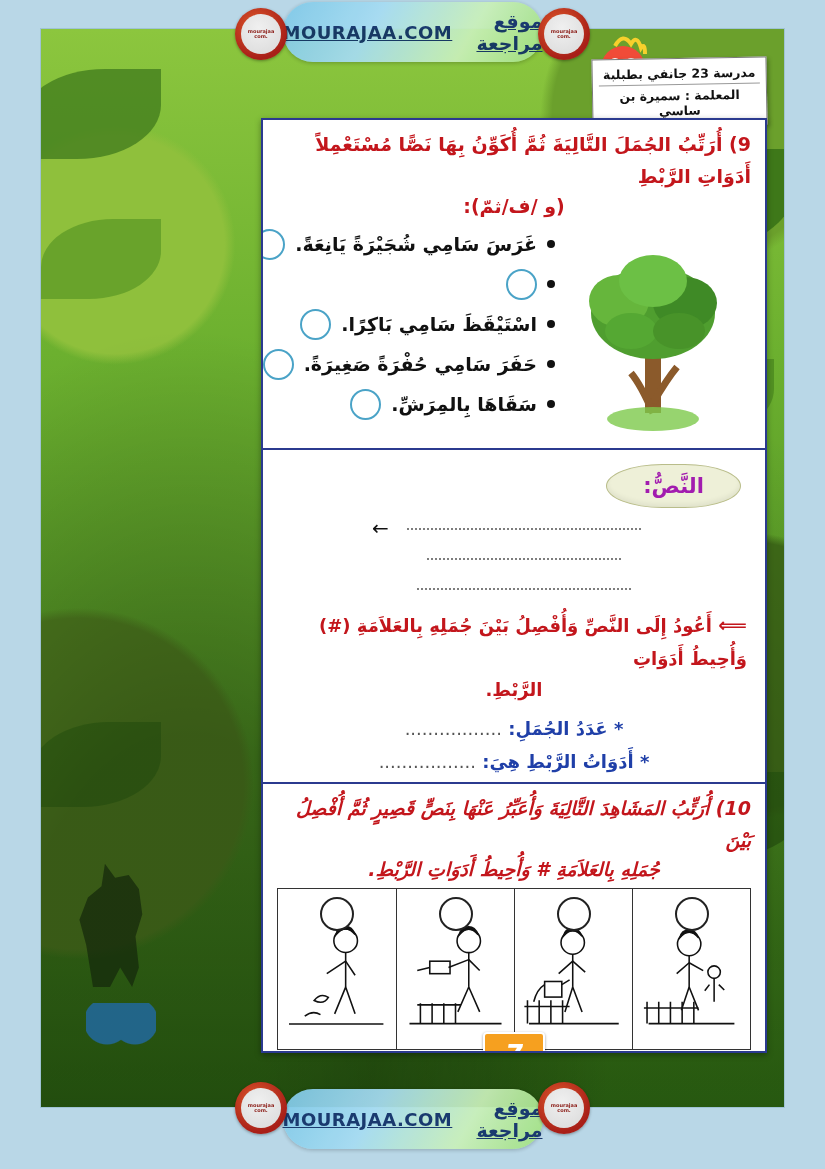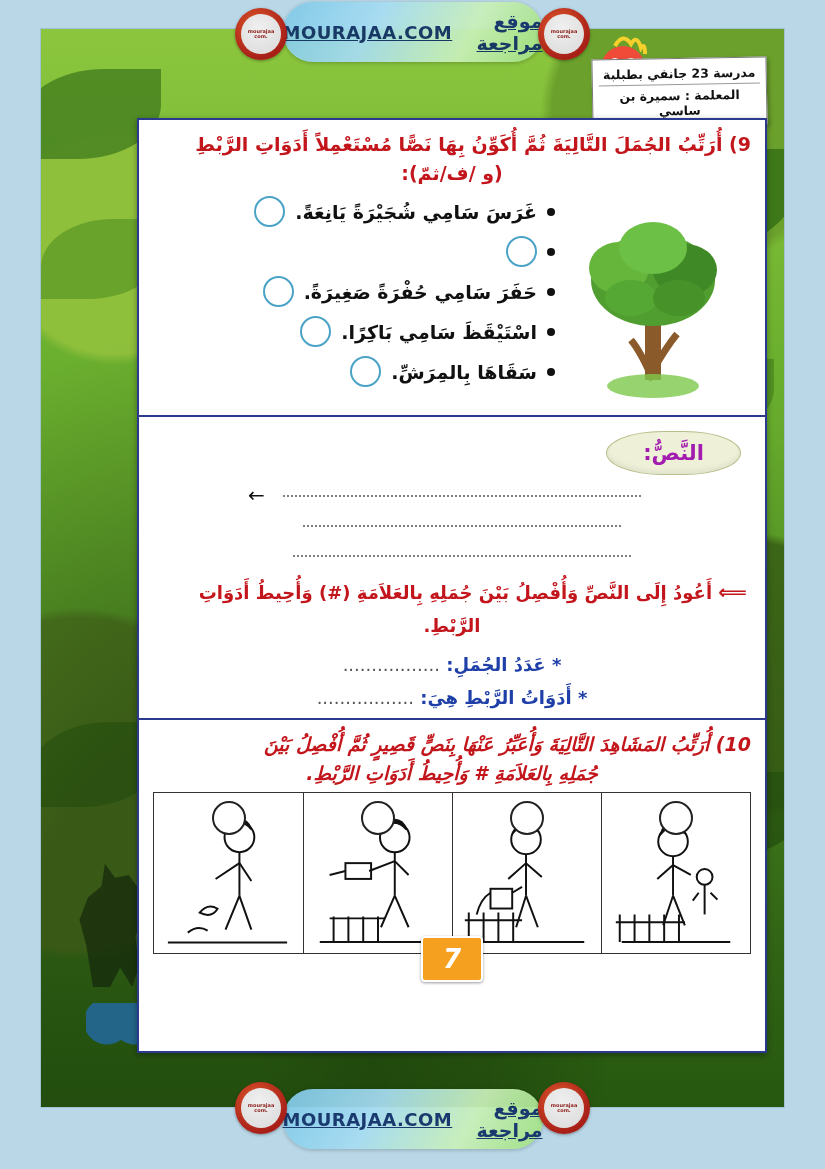--- a/index.html
+++ b/index.html
@@ -63,21 +63,21 @@
     width: 70px; height: 46px;
     background: radial-gradient(circle at 30% 40%, #2f8fd0 0 40%, rgba(47,143,208,0) 42%),
                 radial-gradient(circle at 70% 40%, #2f8fd0 0 40%, rgba(47,143,208,0) 42%);
     opacity: .9;
   }
 
   
   .card {
     position: absolute;
     right: 58px; top: 118px;
-    width: 630px; height: 935px;
+    width: 506px; height: 935px;
     background: #ffffff;
     border: 2px solid #2b3a8f;
     box-shadow: 0 2px 6px rgba(0,0,0,.35);
     overflow: hidden;
   }
   .section {
     border-bottom: 2px solid #2b3a8f;
     padding: 8px 14px 10px 14px;
   }
   .section.last { border-bottom: none; }
@@ -313,26 +313,26 @@
             <span class="bullet"></span>
             <span class="sent-text">غَرَسَ سَامِي شُجَيْرَةً يَانِعَةً.</span>
             <span class="circle-box"></span>
           </div>
           <div class="sent-row">
             <span class="bullet"></span>
             <span class="circle-box"></span>
           </div>
           <div class="sent-row">
             <span class="bullet"></span>
-            <span class="sent-text">حَفَرَ سَامِي حُفْرَةً صَغِيرَةً.</span>
+            <span class="sent-text">اسْتَيْقَظَ سَامِي بَاكِرًا.</span>
             <span class="circle-box"></span>
           </div>
           <div class="sent-row">
             <span class="bullet"></span>
-            <span class="sent-text">اسْتَيْقَظَ سَامِي بَاكِرًا.</span>
+            <span class="sent-text">حَفَرَ سَامِي حُفْرَةً صَغِيرَةً.</span>
             <span class="circle-box"></span>
           </div>
           <div class="sent-row">
             <span class="bullet"></span>
             <span class="sent-text">سَقَاهَا بِالمِرَشِّ.</span>
             <span class="circle-box"></span>
           </div>
         </div>
       </div>
     </div>

